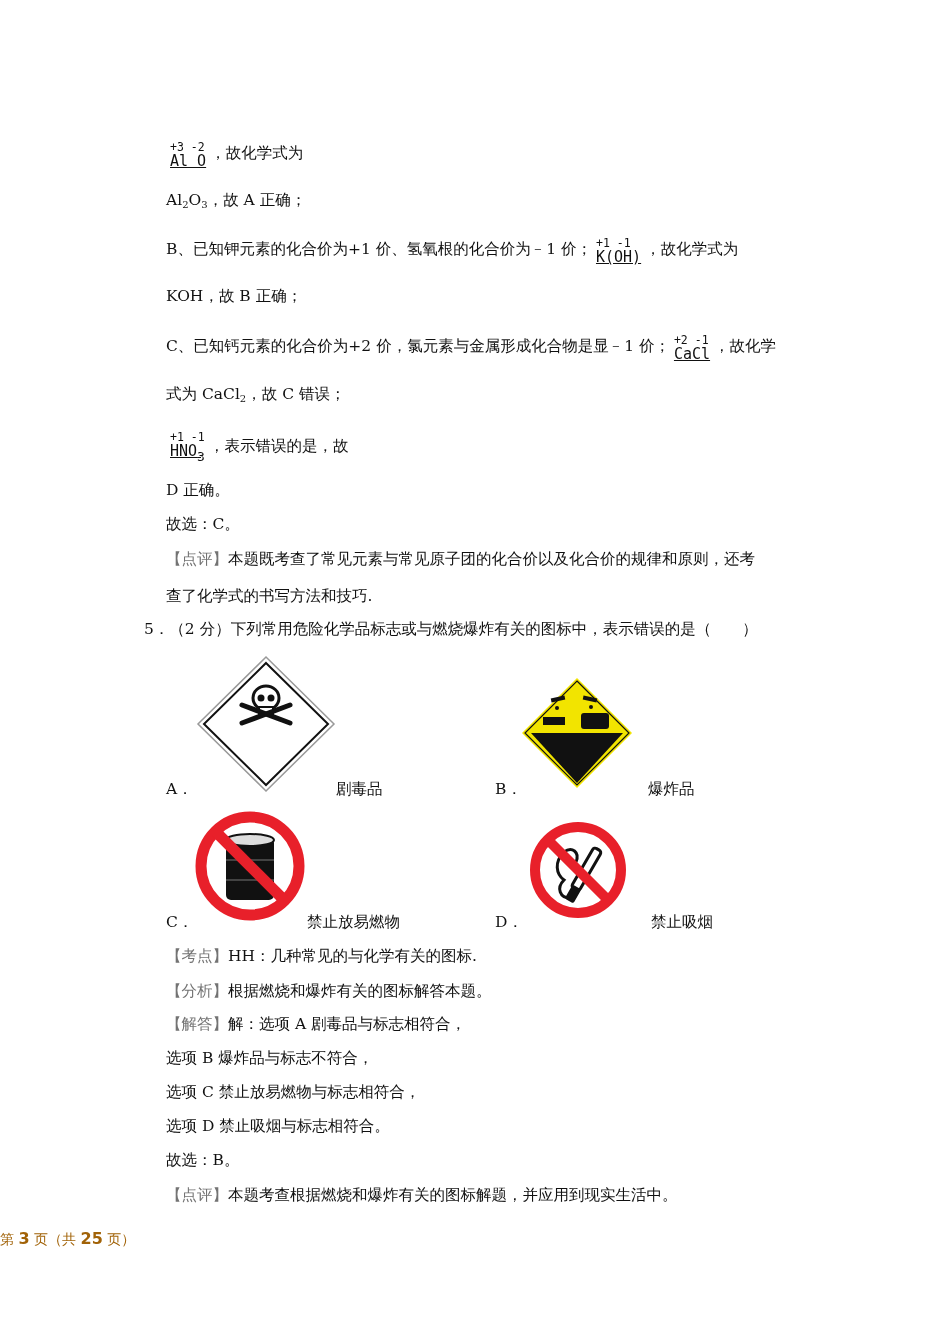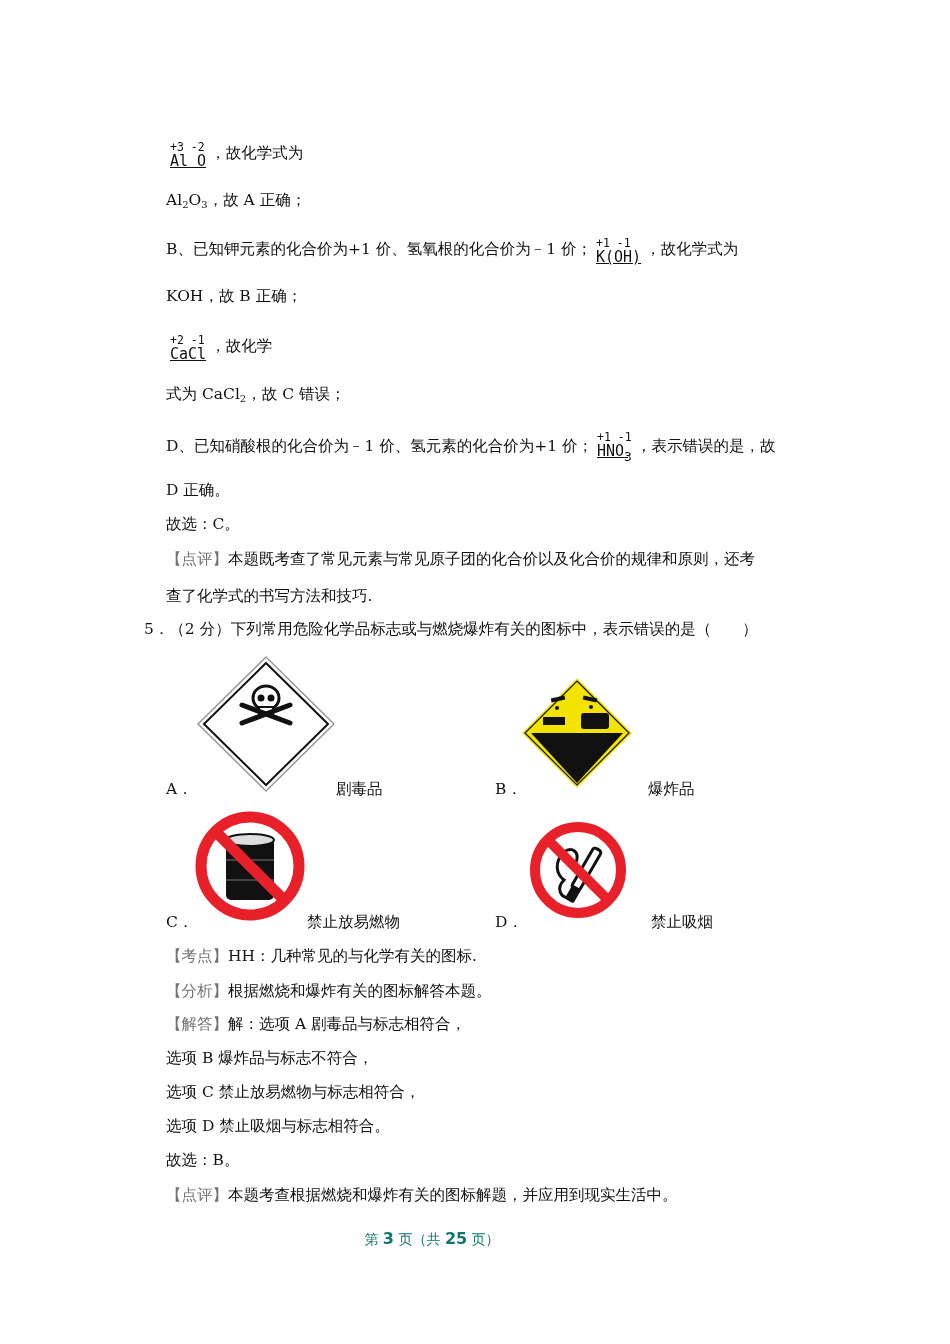--- a/index.html
+++ b/index.html
@@ -8,48 +8,48 @@
   .line { position: absolute; left: 166px; font-size: 15.5px; line-height: 20px; white-space: nowrap; }
   .blue { color: #737373; }
   sub { font-size: 10px; vertical-align: -3px; line-height: 0; }
   .val { display: inline-block; vertical-align: middle; text-align: left; margin: 0 4px;
          font-family: "DejaVu Sans Mono", "Liberation Mono", monospace; line-height: 14px; }
   .val .top { display: block; font-size: 11.5px; }
   .val .bot { display: block; font-size: 15px; text-decoration: underline; }
   .val .sub3 { font-size: 13px; vertical-align: -5px; }
   .opt-label { position: absolute; font-size: 15.5px; line-height: 20px; }
   .sign { position: absolute; }
-  .footer { position: absolute; left: 0; width: 864px; top: 1229px; text-align: center;
-            font-size: 14px; color: #0f766e; }
+  .footer { position: absolute; left: 0; width: 864px; top: 1229px; 
+            font-size: 14px; color: #a16207; }
   .footer b { font-family: "DejaVu Sans", "Liberation Sans", sans-serif; font-size: 16px; }
 </style>
 </head>
 <body>
 
 <div class="line" style="top:140px">
   <span class="val"><span class="top">+3 -2</span><span class="bot">Al O</span></span><span>，故化学式为</span>
 </div>
 <div class="line" style="top:190px">
   <span>Al</span><sub>2</sub><span>O</span><sub>3</sub><span>，故 A 正确；</span>
 </div>
 
 <div class="line" style="top:236px">
   <span>B、已知钾元素的化合价为+1 价、氢氧根的化合价为﹣1 价；</span><span class="val"><span class="top">+1  -1</span><span class="bot">K(OH)</span></span><span>，故化学式为</span>
 </div>
 <div class="line" style="top:286px">KOH，故 B 正确；</div>
 
 <div class="line" style="top:333px">
-  <span class="val"><span class="top">+2 -1</span><span class="bot">CaCl</span></span><span>，故化学</span>
+  <span>C、已知钙元素的化合价为+2 价，氯元素与金属形成化合物是显﹣1 价；</span><span class="val"><span class="top">+2 -1</span><span class="bot">CaCl</span></span><span>，故化学</span>
 </div>
 <div class="line" style="top:384px">
   <span>式为 CaCl</span><sub>2</sub><span>，故 C 错误；</span>
 </div>
 
 <div class="line" style="top:430px">
-  <span>D、已知硝酸根的化合价为﹣1 价、氢元素的化合价为+1 价；</span><span class="val"><span class="top">+1 -1</span><span class="bot"><span>HNO</span><span class="sub3">3</span></span></span><span>，表示错误的是，故</span>
+  <span class="val"><span class="top">+1 -1</span><span class="bot"><span>HNO</span><span class="sub3">3</span></span></span><span>，表示错误的是，故</span>
 </div>
 <div class="line" style="top:480px">D 正确。</div>
 <div class="line" style="top:514px">故选：C。</div>
 
 <div class="line" style="top:549px">
   <span class="blue">【点评】</span><span>本题既考查了常见元素与常见原子团的化合价以及化合价的规律和原则，还考</span>
 </div>
 <div class="line" style="top:586px">查了化学式的书写方法和技巧.</div>
 
 <div class="line" style="top:619px; left:144px">5．（2 分）下列常用危险化学品标志或与燃烧爆炸有关的图标中，表示错误的是（　　）</div>

